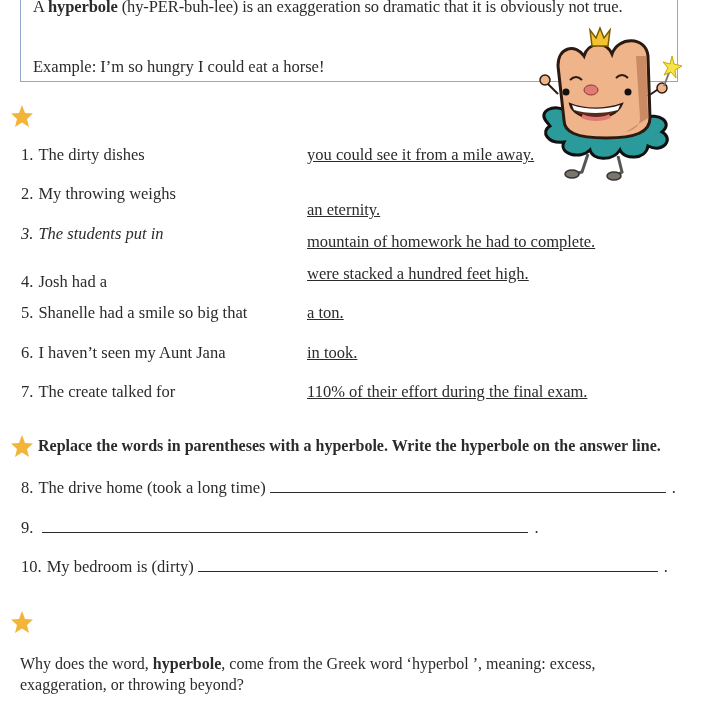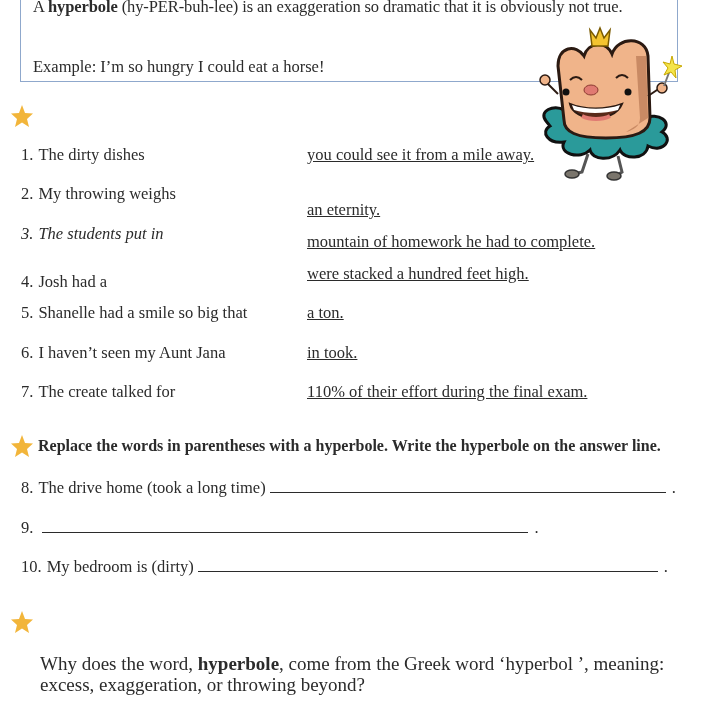--- a/index.html
+++ b/index.html
@@ -25,21 +25,21 @@
     }
     .section-head.plain { font-weight: normal; font-size: 16.5px; }
     .star { width: 24px; height: 24px; margin-right: 4px; }
     .row { position: absolute; font-size: 16.5px; white-space: nowrap; }
     .left-col { left: 21px; }
     .right-col { left: 307px; text-decoration: underline; }
     .num { display: inline-block; margin-right: 5px; }
     .fill-row { position: absolute; left: 21px; font-size: 16.5px; display: flex; align-items: baseline; white-space: nowrap; }
     .blank { display: inline-block; border-bottom: 1px solid #2b2b2b; margin-left: 4px; height: 14px; }
     .period { margin-left: 6px; }
-    .question { position: absolute; left: 40px; top: 653px; font-size: 19px; line-height: 21px; width: 640px; }
+    .question { position: absolute; left: 20px; top: 653px; font-size: 16px; line-height: 21px; width: 640px; }
   </style>
 </head>
 <body>
 
 <div class="def-box"></div>
 <div class="def-text">
   <span>A </span><b>hyperbole</b><span> (hy-PER-buh-lee) is an exaggeration so dramatic that it is obviously not true.</span><br>
 </div>
 <div class="def-example">Example: I’m so hungry I could eat a horse!</div>
 

